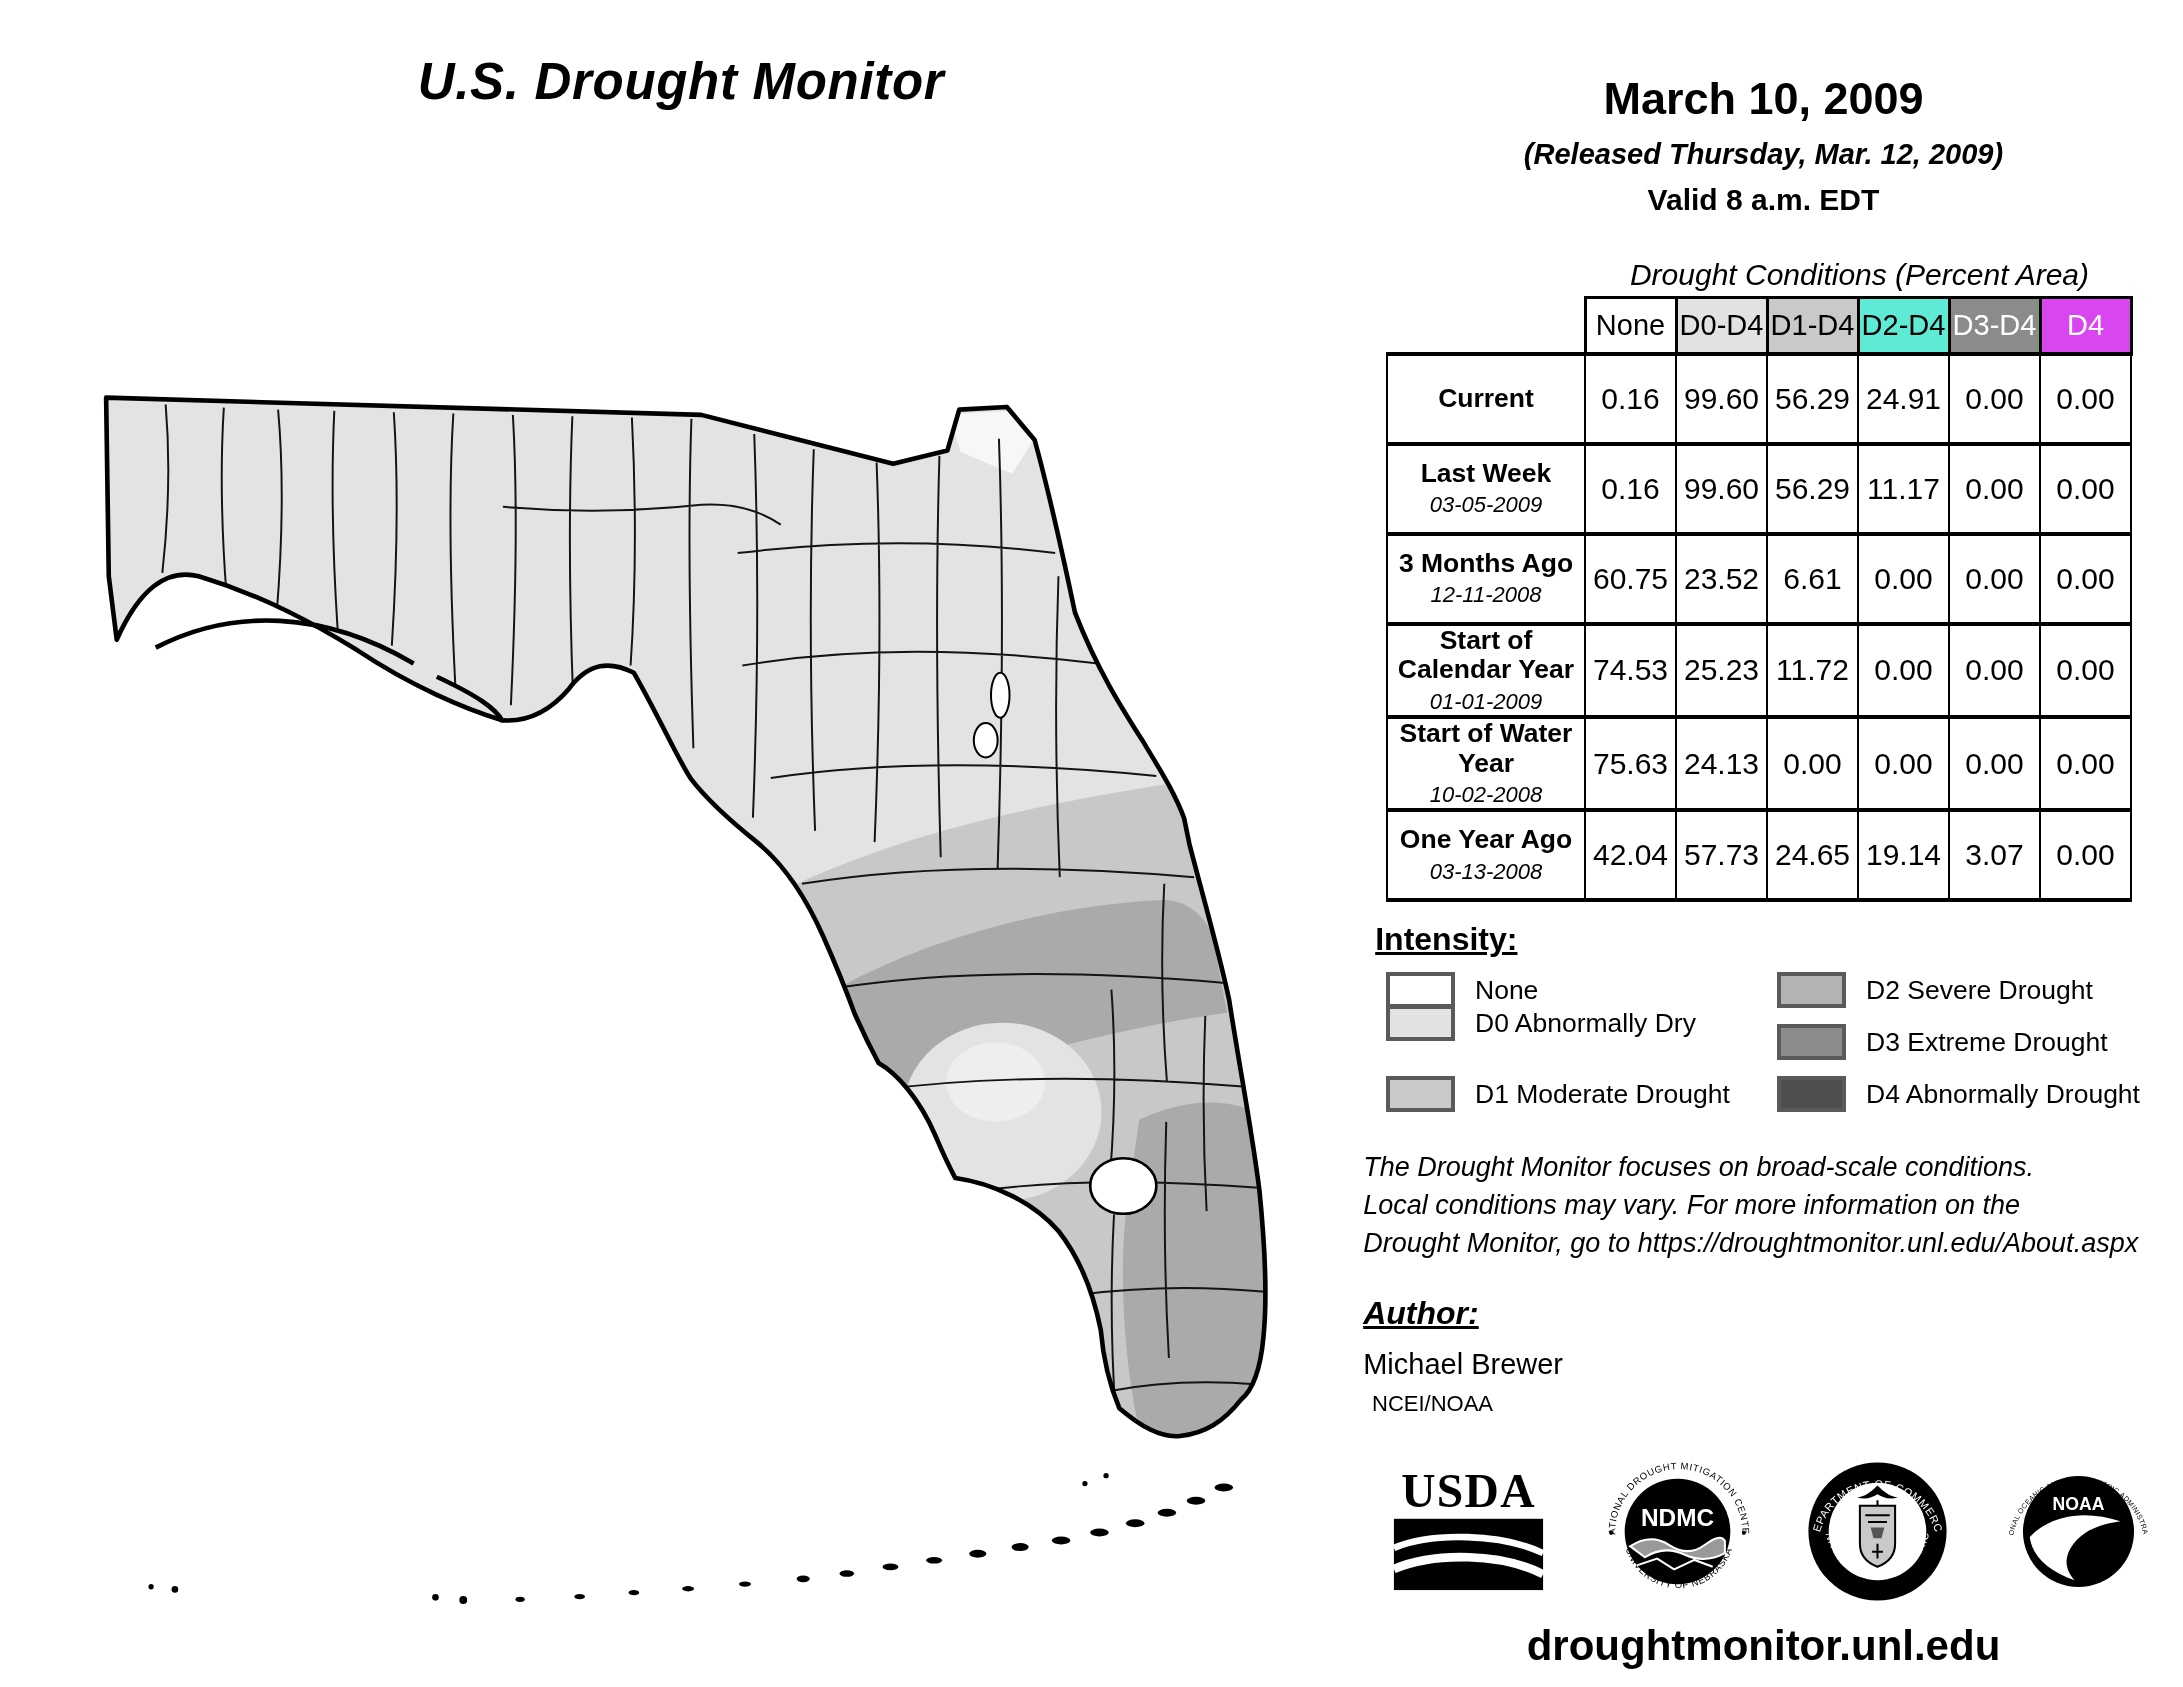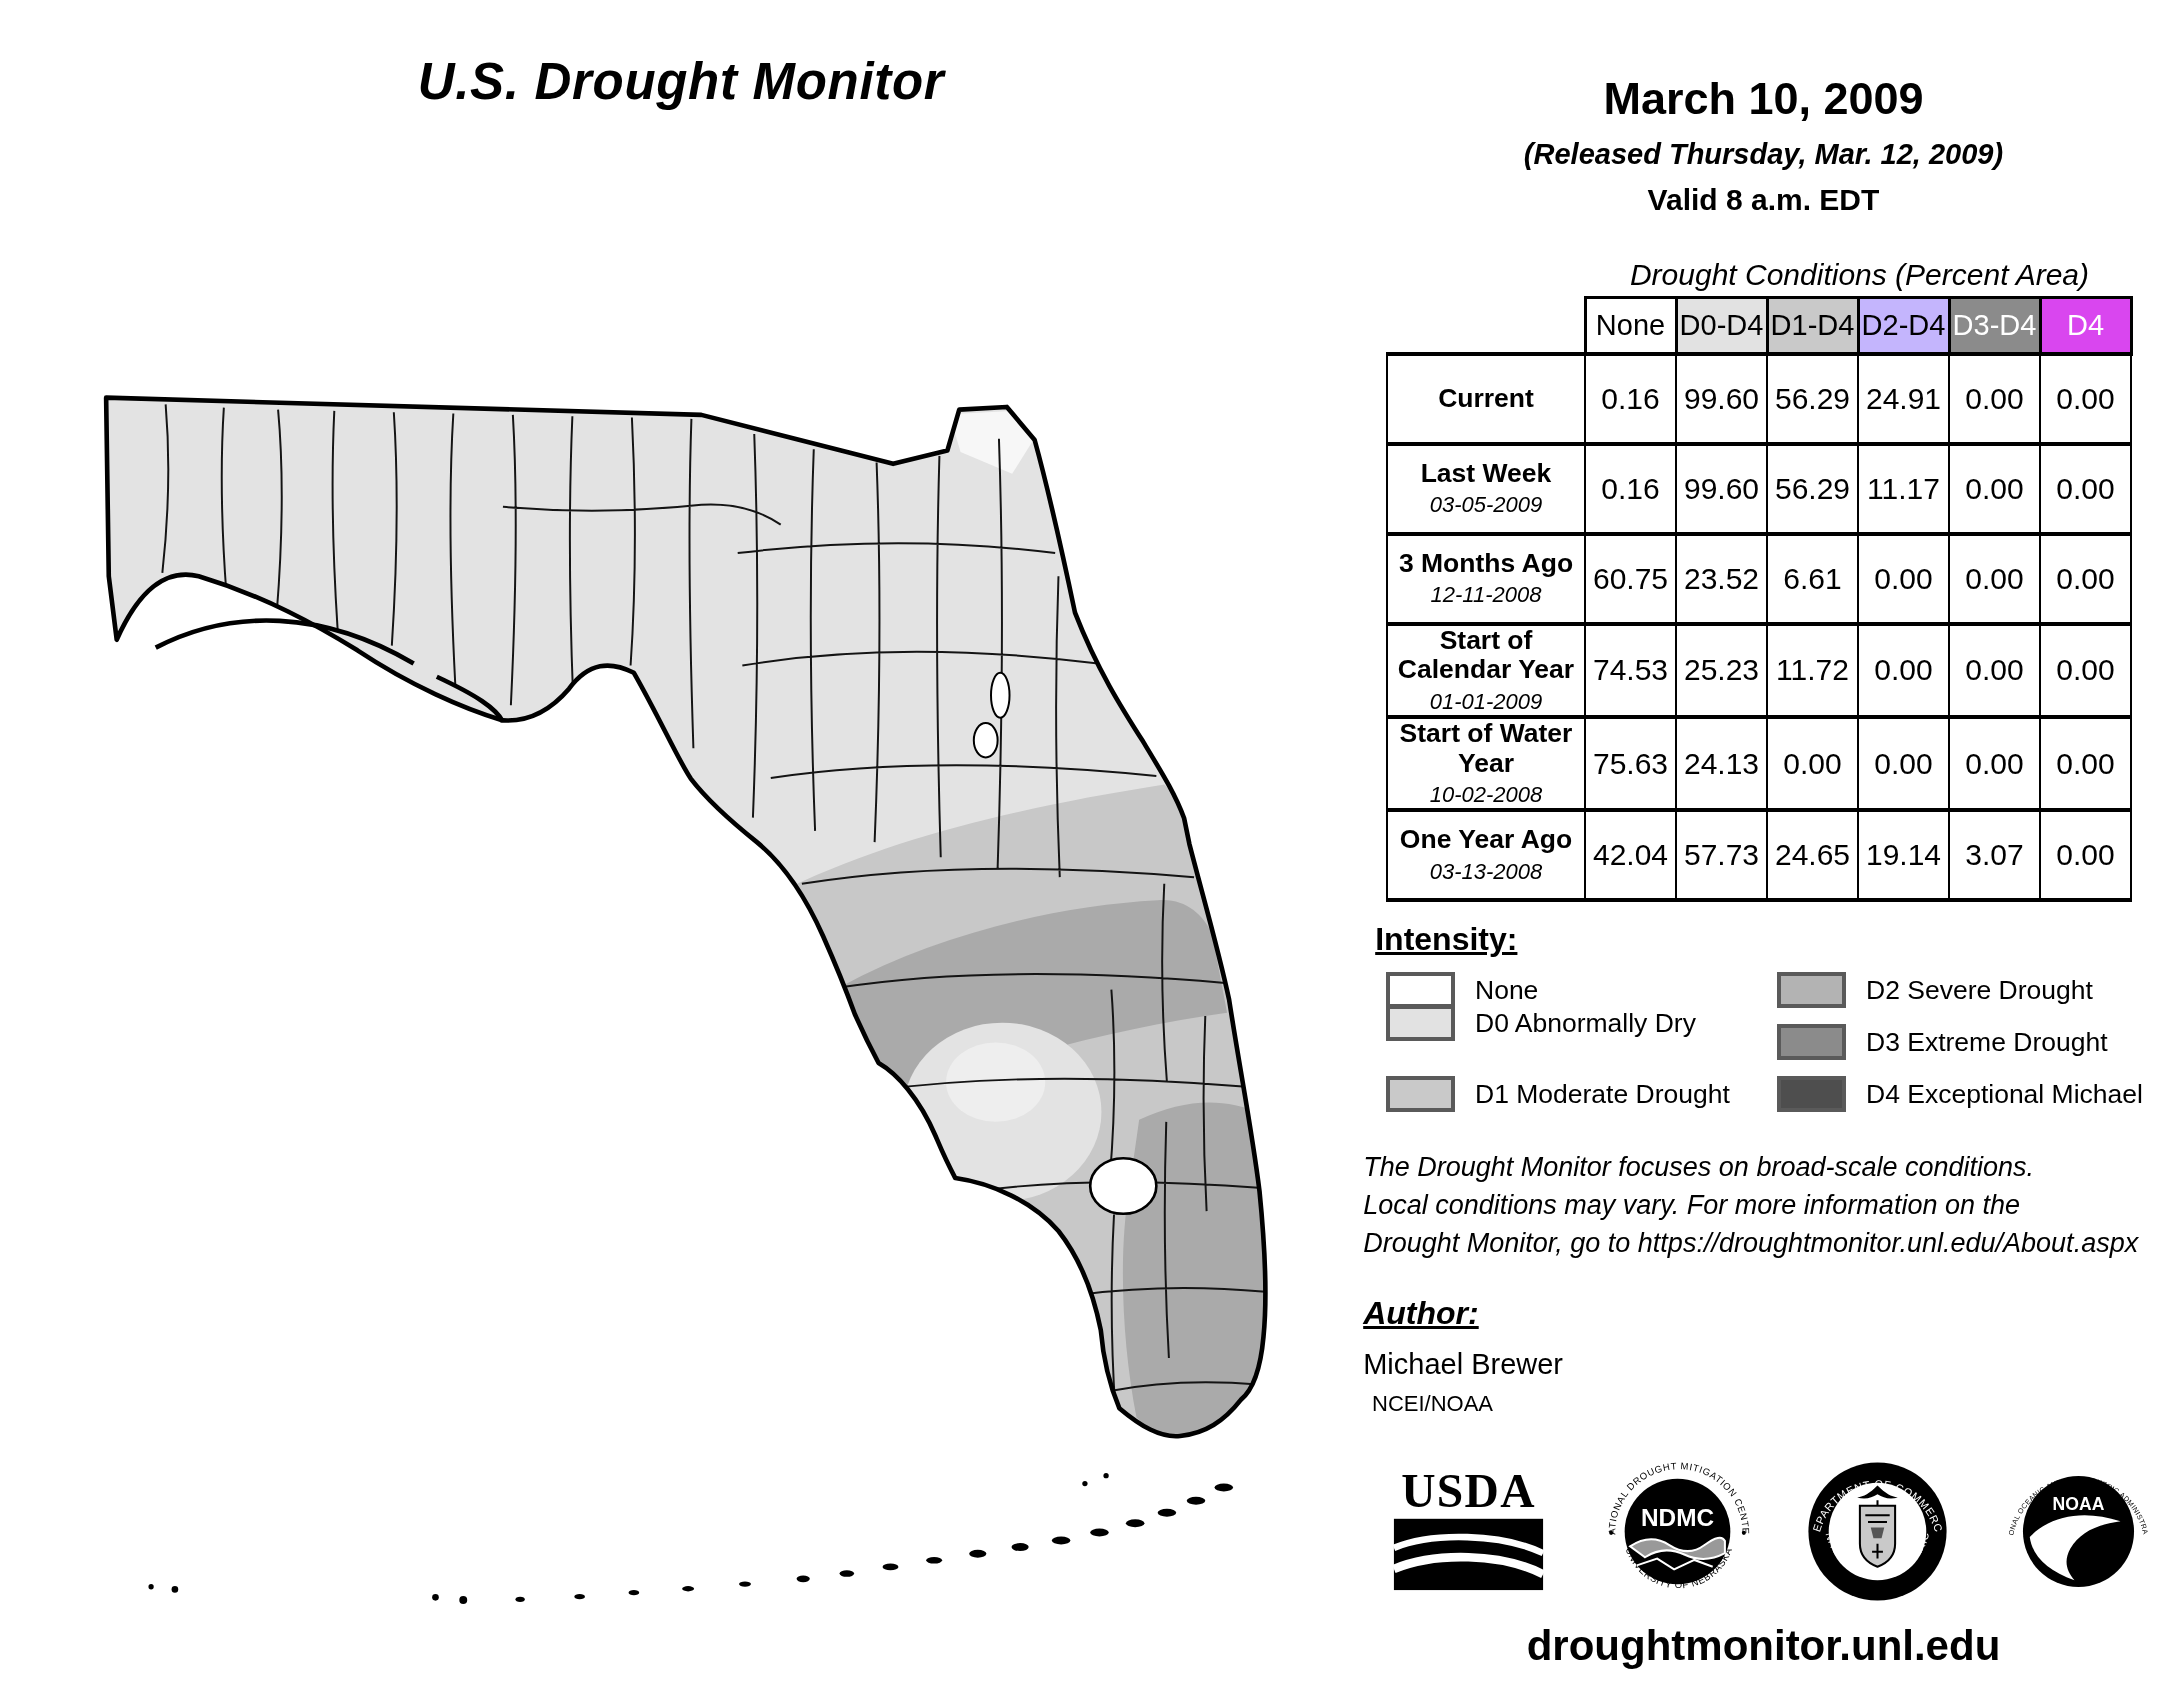--- a/index.html
+++ b/index.html
@@ -185,21 +185,21 @@
         <col style="width:91px">
         <col style="width:91px">
         <col style="width:91px">
       </colgroup>
     <tbody>
         <tr class="hdr">
       <th class="corner"></th>
       <th style="background: rgb(255, 255, 255); color: rgb(0, 0, 0);">None</th>
       <th style="background: rgb(226, 226, 226); color: rgb(0, 0, 0);">D0-D4</th>
       <th style="background: rgb(201, 201, 201); color: rgb(0, 0, 0);">D1-D4</th>
-      <th style="background: #c4b5fd; color: rgb(0, 0, 0);">D2-D4</th>
+      <th style="background: #5eead4; color: rgb(0, 0, 0);">D2-D4</th>
       <th style="background: rgb(139, 139, 139); color: rgb(255, 255, 255);">D3-D4</th>
       <th style="background: #d946ef; color: rgb(255, 255, 255);">D4</th>
     </tr>
     <tr class="data">
       <td class="rowlabel">
             <div class="rl">Current</div>
           </td>
       <td class="num">0.16</td>
       <td class="num">99.60</td>
       <td class="num">56.29</td>
@@ -287,21 +287,21 @@
   <div class="leg-item" style="left:427px;top:919px;">
     <div class="leg-swatch" style="background: rgb(179, 179, 179);"></div>
     <span class="leg-label">D2 Severe Drought</span>
   </div>
   <div class="leg-item" style="left:427px;top:971px;">
     <div class="leg-swatch" style="background: rgb(139, 139, 139);"></div>
     <span class="leg-label">D3 Extreme Drought</span>
   </div>
   <div class="leg-item" style="left:427px;top:1023px;">
     <div class="leg-swatch" style="background: rgb(78, 78, 78);"></div>
-    <span class="leg-label">D4 Exceptional Michael</span>
+    <span class="leg-label">D4 Abnormally Drought</span>
   </div>
 
   <div class="disclaimer">
     <div>The Drought Monitor focuses on broad-scale conditions.</div>
     <div>Local conditions may vary. For more information on the</div>
     <div>Drought Monitor, go to https://droughtmonitor.unl.edu/About.aspx</div>
   </div>
   <div class="author-heading">Author:</div>
   <div class="author-name">Michael Brewer</div>
   <div class="author-org">NCEI/NOAA</div>

